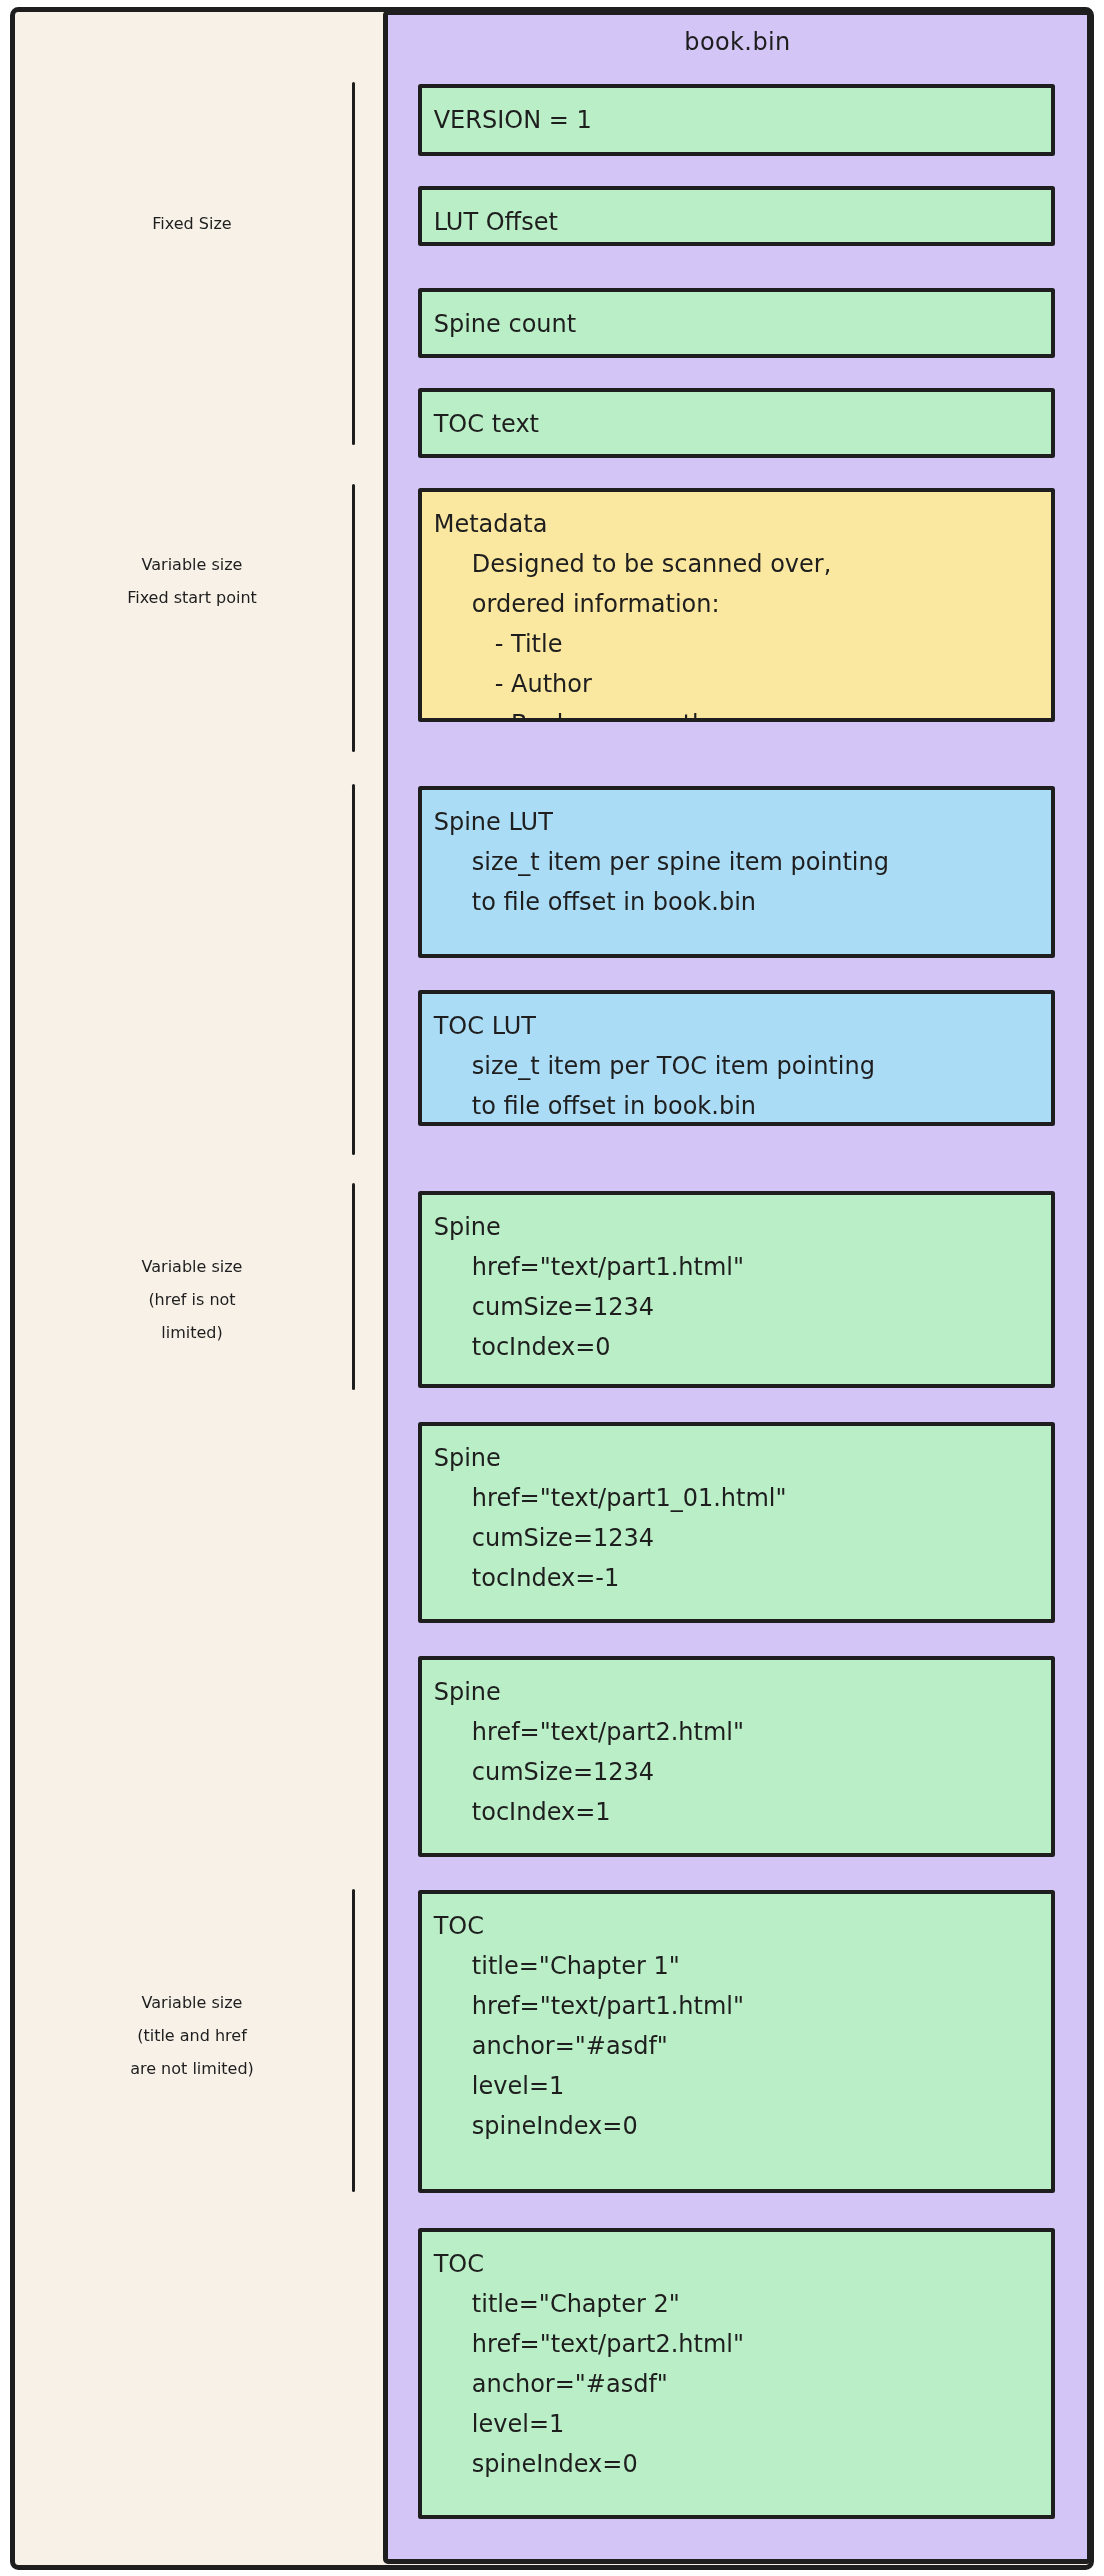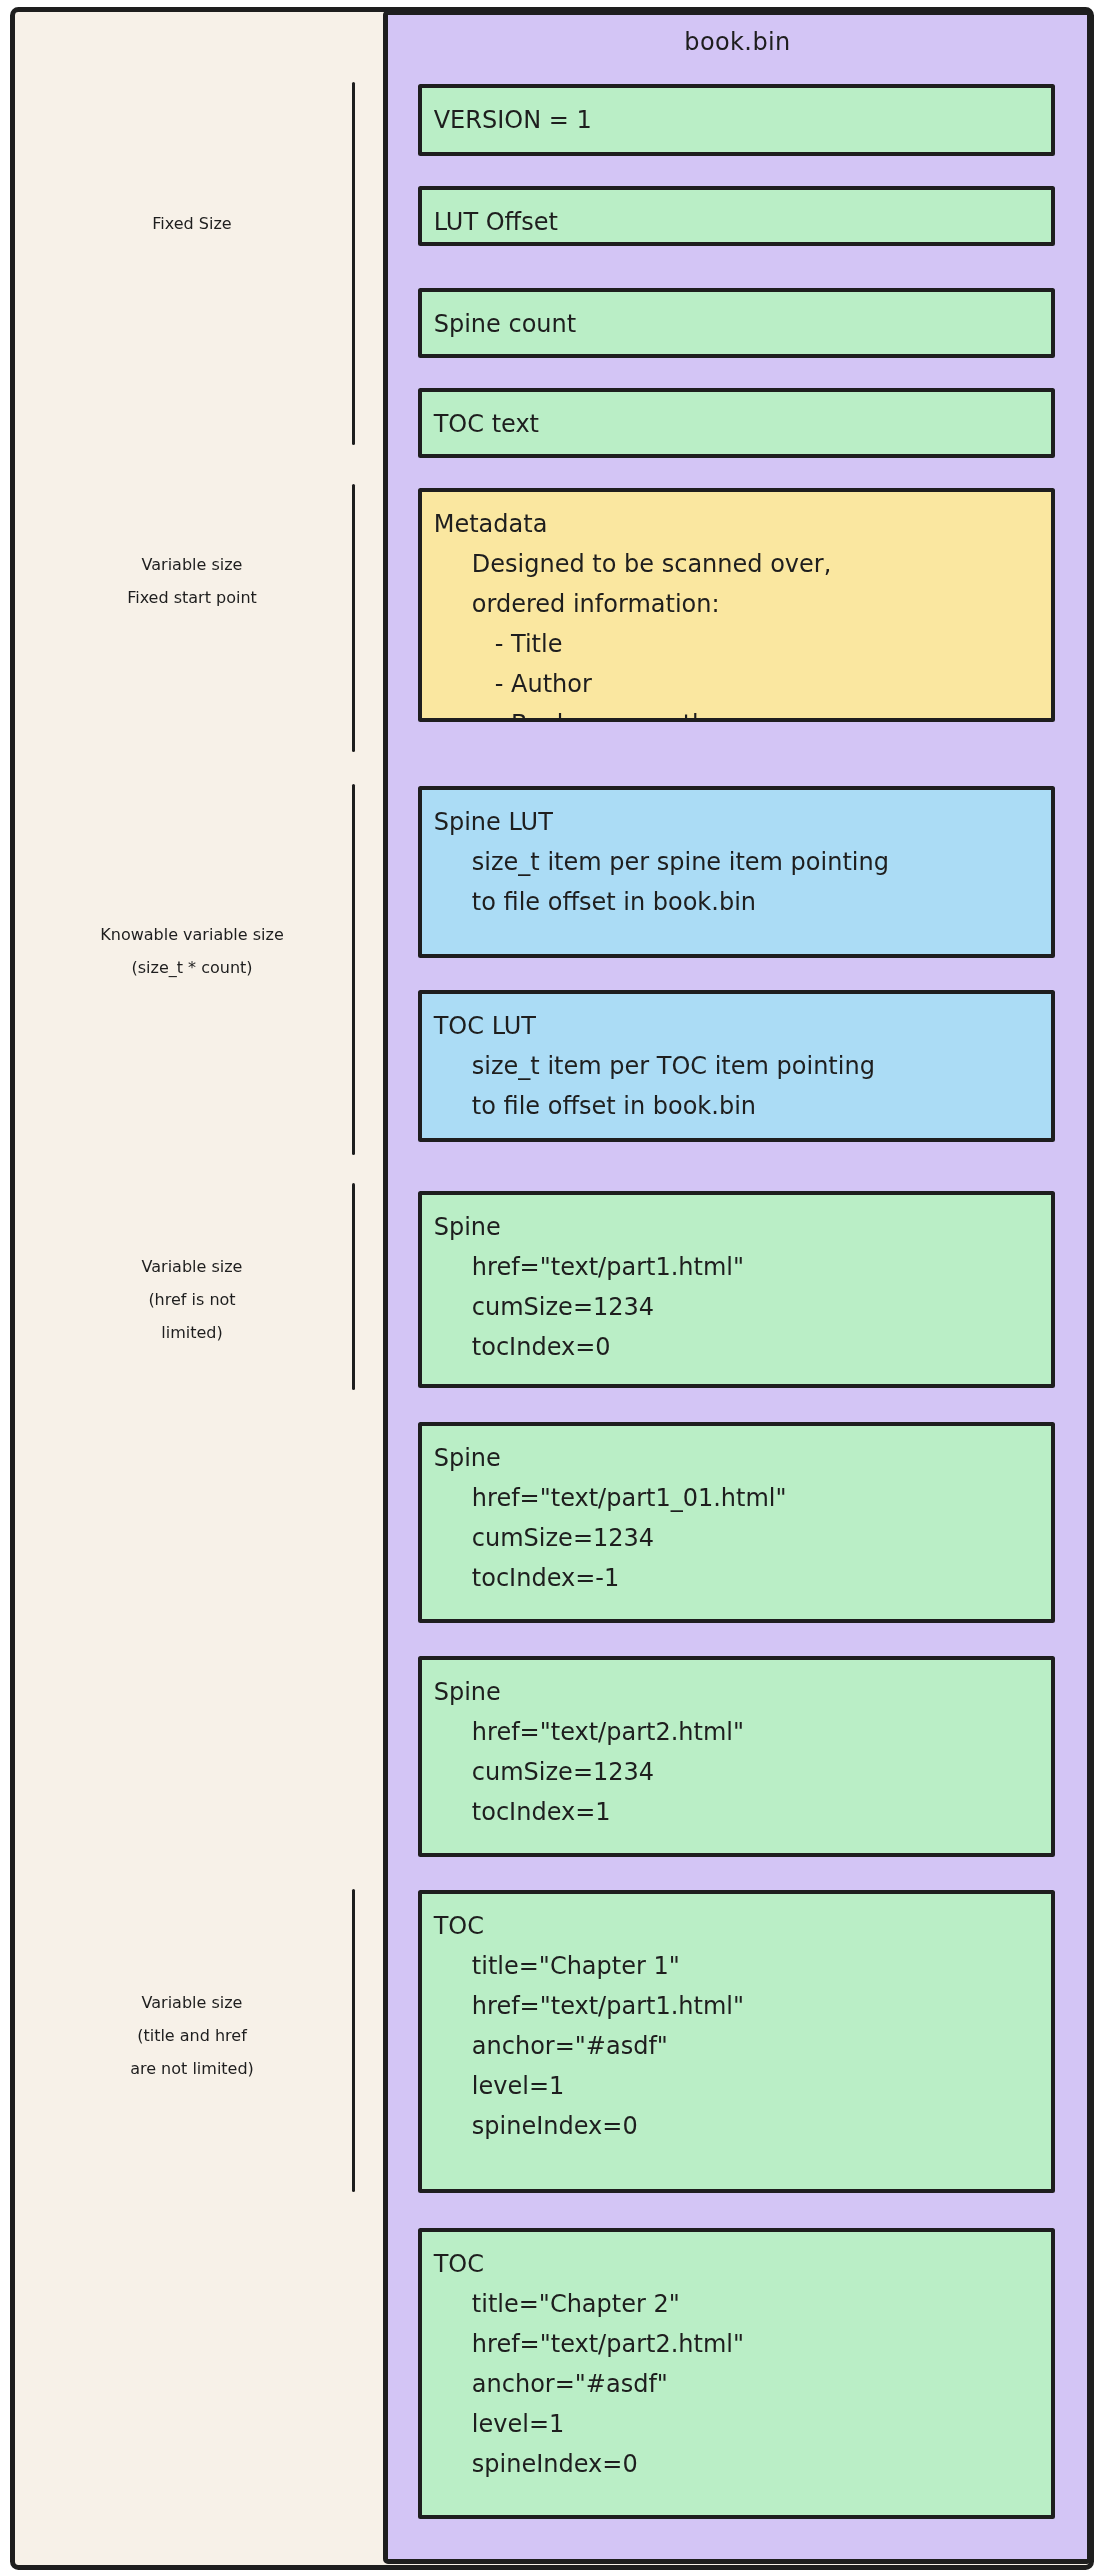--- a/index.html
+++ b/index.html
@@ -54,22 +54,20 @@
 
   <div class="bracket" style="top:82px;height:363px"></div>
   <div class="bracket" style="top:484px;height:268px"></div>
   <div class="bracket" style="top:784px;height:371px"></div>
   <div class="bracket" style="top:1183px;height:207px"></div>
   <div class="bracket" style="top:1889px;height:303px"></div>
 
   <div class="side-label" style="top:207px">Fixed Size</div>
   <div class="side-label" style="top:548px">Variable size
 Fixed start point</div>
-  <div class="side-label" style="top:918px">Knowable variable size
-(size_t * count)</div>
   <div class="side-label" style="top:1250px">Variable size
 (href is not
 limited)</div>
   <div class="side-label" style="top:1986px">Variable size
 (title and href
 are not limited)</div>
 
   <div class="file-container"></div>
   <div class="file-title">book.bin</div>
 
@@ -91,21 +89,21 @@
      ordered information:
         - Title
         - Author
         - Book cover path</div>
   </div>
   <div class="box blue" style="top:786px;height:172px">
     <div class="box-text">Spine LUT
      size_t item per spine item pointing
      to file offset in book.bin</div>
   </div>
-  <div class="box blue" style="top:990px;height:152px">
+  <div class="box blue" style="top:990px;height:136px">
     <div class="box-text">TOC LUT
      size_t item per TOC item pointing
      to file offset in book.bin</div>
   </div>
   <div class="box green" style="top:1191px;height:197px">
     <div class="box-text">Spine
      href="text/part1.html"
      cumSize=1234
      tocIndex=0</div>
   </div>

